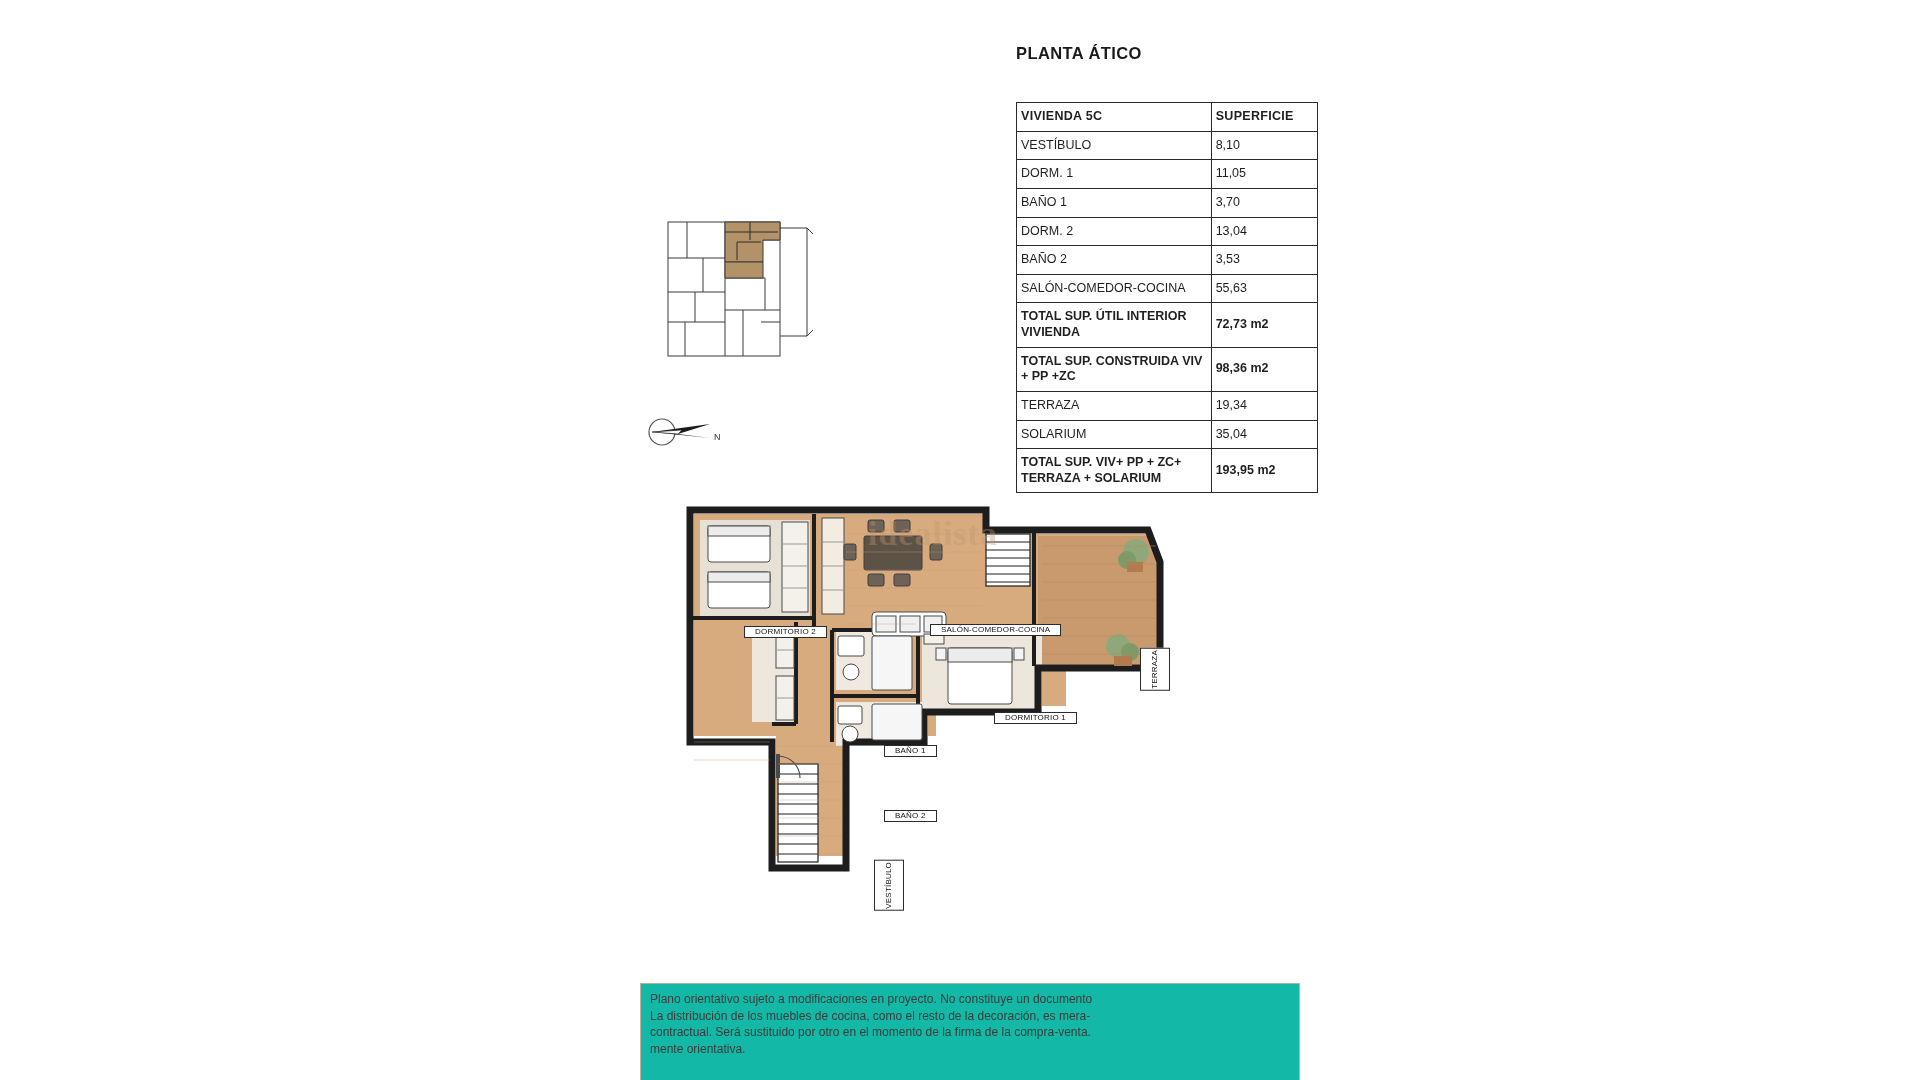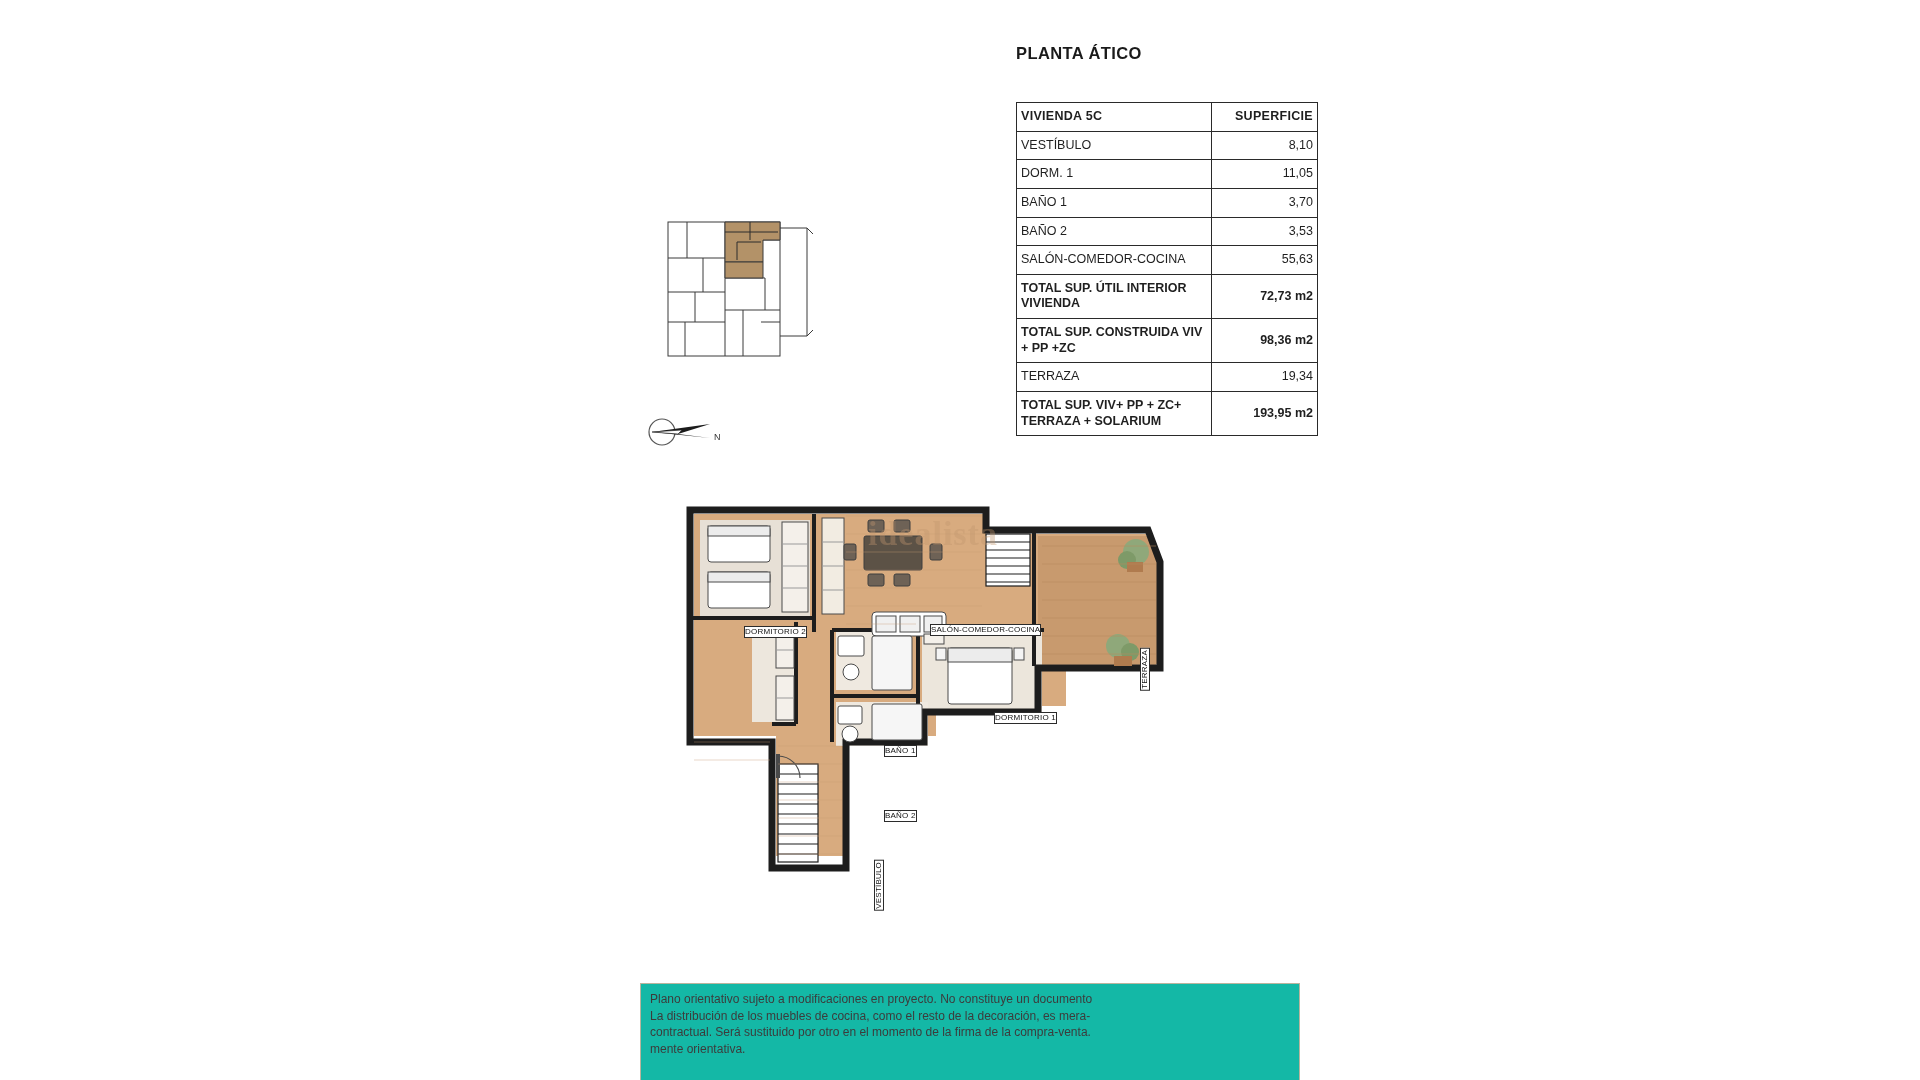--- a/index.html
+++ b/index.html
@@ -39,21 +39,21 @@
     font-size: 12.5px;
     color: #1f1f1f;
   }
   .surface-table td {
     border: 1px solid #2a2a2a;
     padding: 6px 4px;
     vertical-align: middle;
     line-height: 1.25;
   }
   .surface-table td.name { width: 200px; }
-  .surface-table td.value { text-align: right; width: 100px; }
+  .surface-table td.value { text-align: left; width: 100px; }
   .surface-table tr.head td {
     font-weight: bold;
     letter-spacing: 0.3px;
   }
   .surface-table tr.total td { font-weight: bold; }
 
   
   .keyplan {
     position: absolute;
     left: 665px;
@@ -112,21 +112,21 @@
   .disclaimer p { margin: 0; }
 
   
   .room-label {
     position: absolute;
     background: #ffffff;
     border: 1px solid #2b2b2b;
     font-size: 8px;
     letter-spacing: 0.2px;
     color: #111;
-    padding: 1px 0;
+    padding: 1px 10px;
     white-space: nowrap;
     line-height: 1;
   }
   .room-label.vertical {
     writing-mode: vertical-rl;
     transform: rotate(180deg);
   }
 </style>
 </head>
 <body>
@@ -147,38 +147,46 @@
       </tr>
       <tr>
         <td class="name">DORM. 1</td>
         <td class="value">11,05</td>
       </tr>
       <tr>
         <td class="name">BAÑO 1</td>
         <td class="value">3,70</td>
       </tr>
       <tr>
+        <td class="name">DORM. 2</td>
+        <td class="value">13,04</td>
+      </tr>
+      <tr>
         <td class="name">BAÑO 2</td>
         <td class="value">3,53</td>
       </tr>
       <tr>
         <td class="name">SALÓN-COMEDOR-COCINA</td>
         <td class="value">55,63</td>
       </tr>
       <tr class="total">
         <td class="name">TOTAL SUP. ÚTIL INTERIOR VIVIENDA</td>
         <td class="value">72,73 m2</td>
       </tr>
       <tr class="total">
         <td class="name">TOTAL SUP. CONSTRUIDA VIV + PP +ZC</td>
         <td class="value">98,36 m2</td>
       </tr>
       <tr>
         <td class="name">TERRAZA</td>
         <td class="value">19,34</td>
+      </tr>
+      <tr>
+        <td class="name">SOLARIUM</td>
+        <td class="value">35,04</td>
       </tr>
       <tr class="total">
         <td class="name">TOTAL SUP. VIV+ PP + ZC+ TERRAZA + SOLARIUM</td>
         <td class="value">193,95 m2</td>
       </tr>
     </tbody>
   </table>
 
   <div class="keyplan">
     <svg width="165" height="143" viewBox="0 0 165 143">

